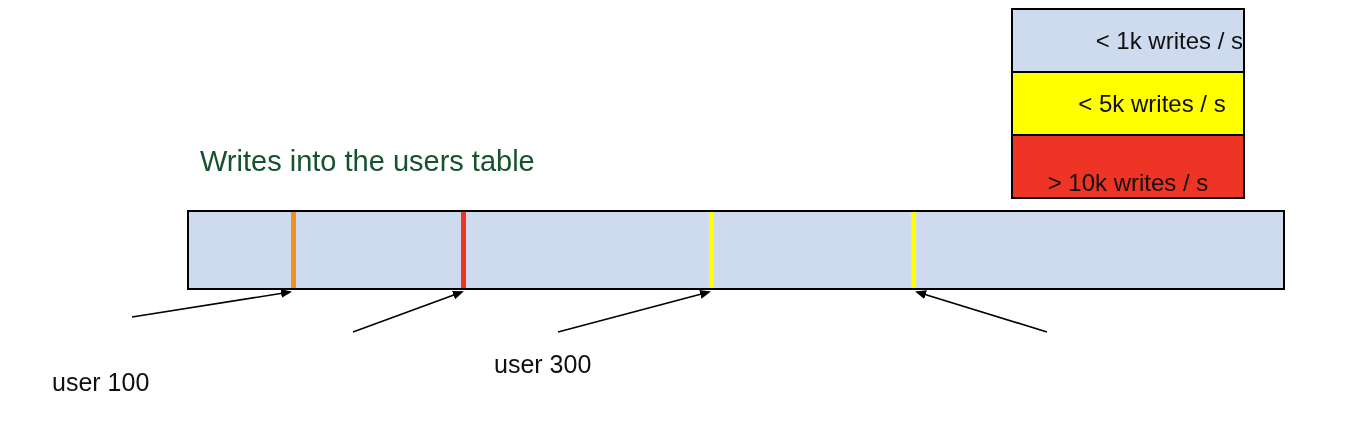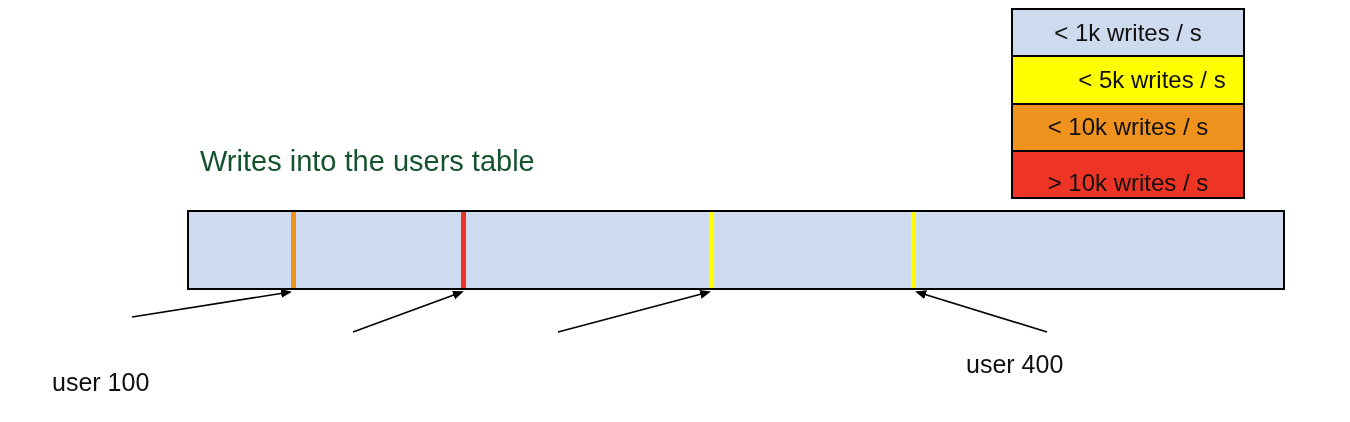--- a/index.html
+++ b/index.html
@@ -44,28 +44,25 @@
   .arrows line { stroke:#000000; stroke-width:1.6; }
 </style>
 </head>
 <body>
 
 <div class="canvas">
 
   <div class="title">Writes into the users table</div>
 
   <div class="legend">
-      <div class="legend-row" style="background: rgb(206, 218, 238);">
+      <div class="legend-row" style="background: rgb(206, 218, 238); justify-content: flex-end;">
         <span>&lt; 1k writes / s</span>
       </div>
       <div class="legend-row" style="background: rgb(255, 255, 0); padding-left: 48px;">
         <span>&lt; 5k writes / s</span>
-      </div>
-      <div class="legend-row" style="background: rgb(240, 147, 30);">
-        <span>&lt; 10k writes / s</span>
       </div>
       <div class="legend-row" style="background: rgb(238, 52, 36);">
         <span>&gt; 10k writes / s</span>
       </div>
     </div>
 
   <div class="bar">
       <div class="stripe" style="left: 102px; background: rgb(240, 147, 30);"></div>
       <div class="stripe" style="left: 272px; background: rgb(238, 52, 36);"></div>
       <div class="stripe" style="left: 520px; background: rgb(255, 255, 0);"></div>
@@ -78,14 +75,14 @@
         <path d="M0,0 L11,4.5 L0,9 z" fill="#000000"></path>
       </marker>
     </defs>
   <line x1="132" y1="317" x2="290" y2="292" marker-end="url(#ah)"></line>
       <line x1="353" y1="332" x2="462" y2="292" marker-end="url(#ah)"></line>
       <line x1="558" y1="332" x2="709" y2="292" marker-end="url(#ah)"></line>
       <line x1="1047" y1="332" x2="917" y2="292" marker-end="url(#ah)"></line>
     </svg>
 
 <div class="user-label" style="left: 52px; top: 336px; margin-top: 33px;">user 100</div>
-    <div class="user-label" style="left: 966px; top: 351px;">user 400</div>
+    <div class="user-label" style="left: 494px; top: 351px;">user 300</div>
   </div>
 
 </body></html>

